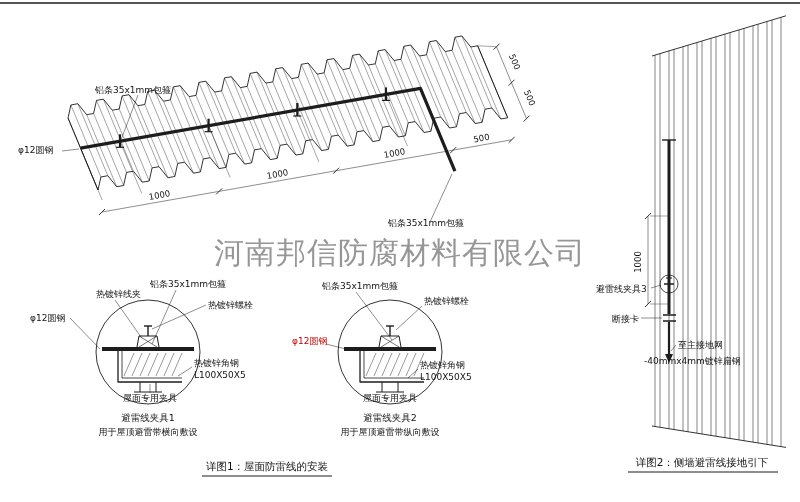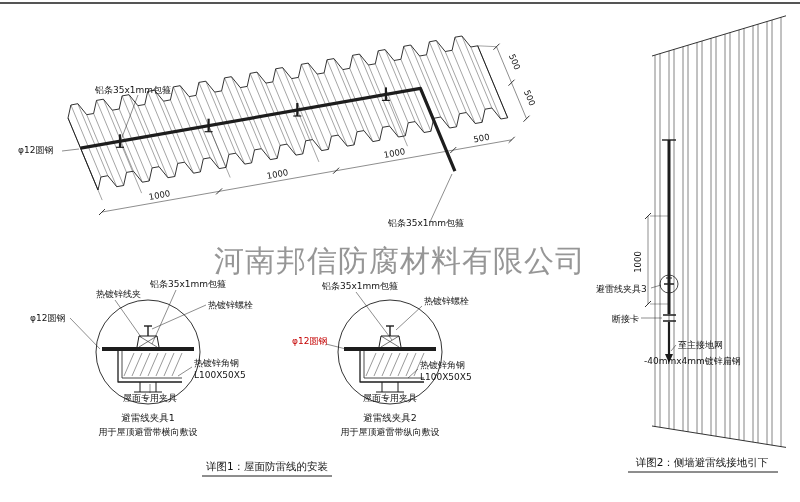--- a/index.html
+++ b/index.html
@@ -1,20 +1,20 @@
 <!DOCTYPE html>
 <html><head>
 <meta charset="utf-8">
 <style>
   html,body{margin:0;padding:0;background:#ffffff;}
   .page{position:relative;width:800px;height:502px;background:#fff;overflow:hidden;
         font-family:"DejaVu Sans",sans-serif;}
   .wm{position:absolute;top:233px;left:0;right:0;text-align:center;
       font-family:"DejaVu Serif",serif;font-size:30px;letter-spacing:1px;
-      color:#7d7d7d;opacity:.8;white-space:nowrap;margin-top:8px;}
+      color:#7d7d7d;opacity:.8;white-space:nowrap;}
   svg{position:absolute;left:0;top:0;font-family:"DejaVu Sans",sans-serif;}
   text{fill:#141414;}
   .lbl{font-size:9px;}
   .dim{font-size:8.5px;}
   .cap{font-size:10.5px;}
   .cap2{font-size:9.5px;}
   .red{fill:#c40000;}
 </style>
 </head>
 <body>

